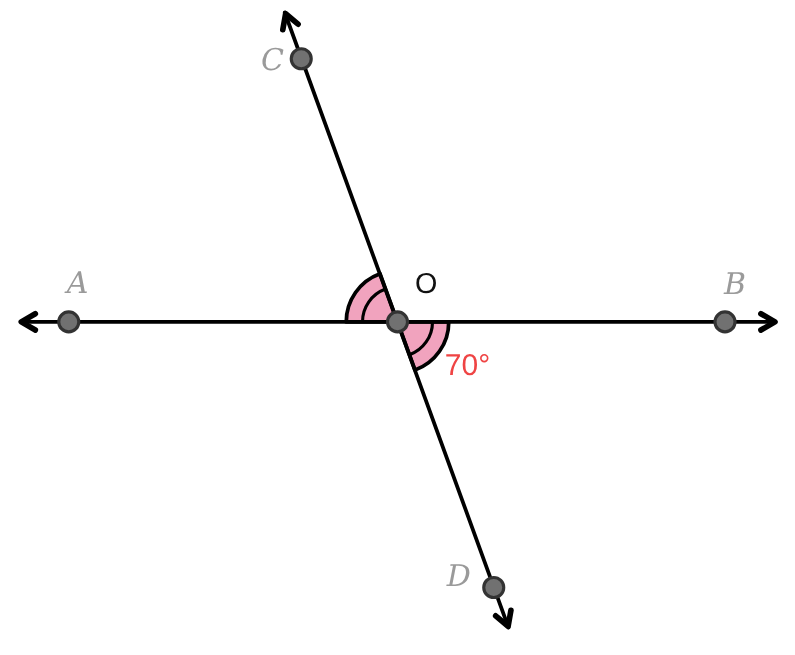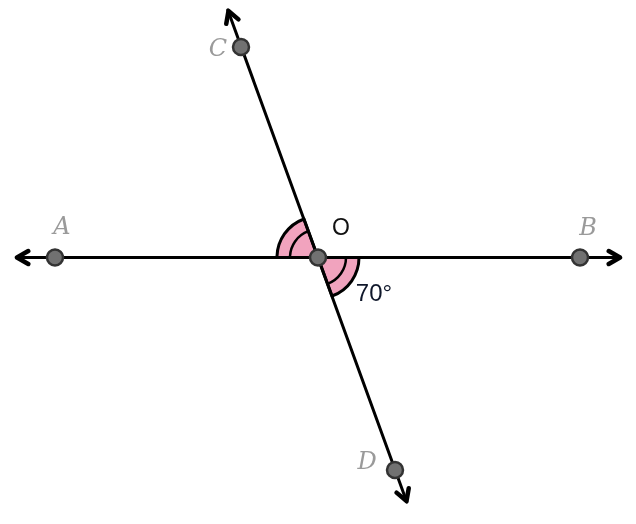--- a/index.html
+++ b/index.html
@@ -34,21 +34,21 @@
   }
   .center-label {
     font-family: "Liberation Sans", sans-serif;
     font-style: normal;
     color: #111111;
     font-size: 23px;
   }
   .angle-label {
     font-family: "Liberation Sans", sans-serif;
     font-style: normal;
-    color: #0f172a;
+    color: #ef4444;
     font-size: 24px;
     text-align: center;
   }
 </style>
 </head>
 <body>
 
 <div class="figure-wrap">
   <svg xmlns="http://www.w3.org/2000/svg" viewBox="0 0 636 524">
       <path d="M 318 257.5 L 277 257.5 A 41 41 0 0 1 303.97717412364756 218.97260254777777 Z" fill="#f1a3be" stroke="#000000" stroke-width="3" stroke-linejoin="round"></path>

